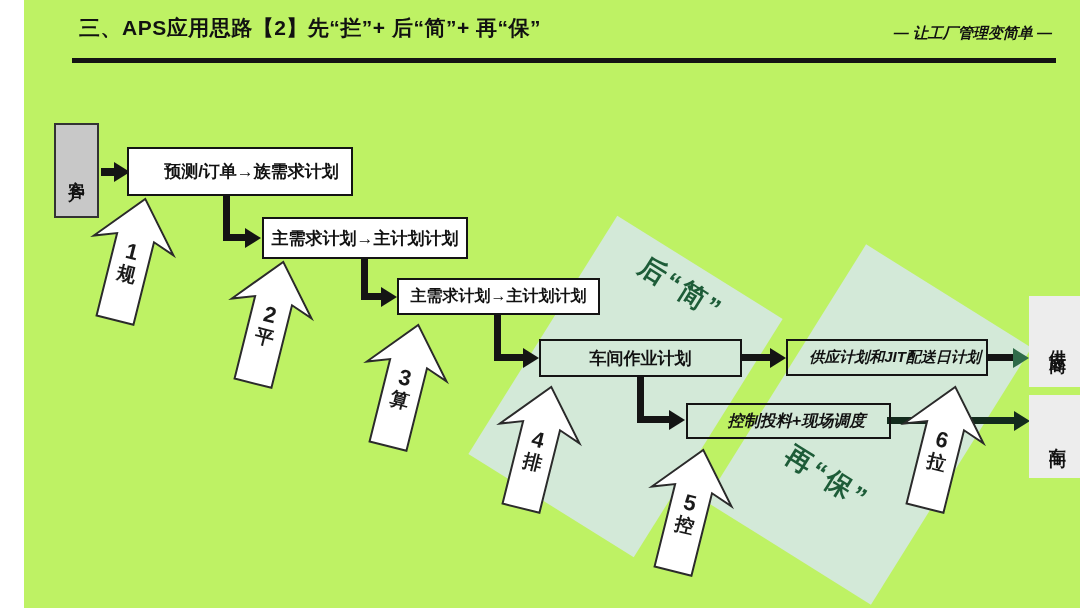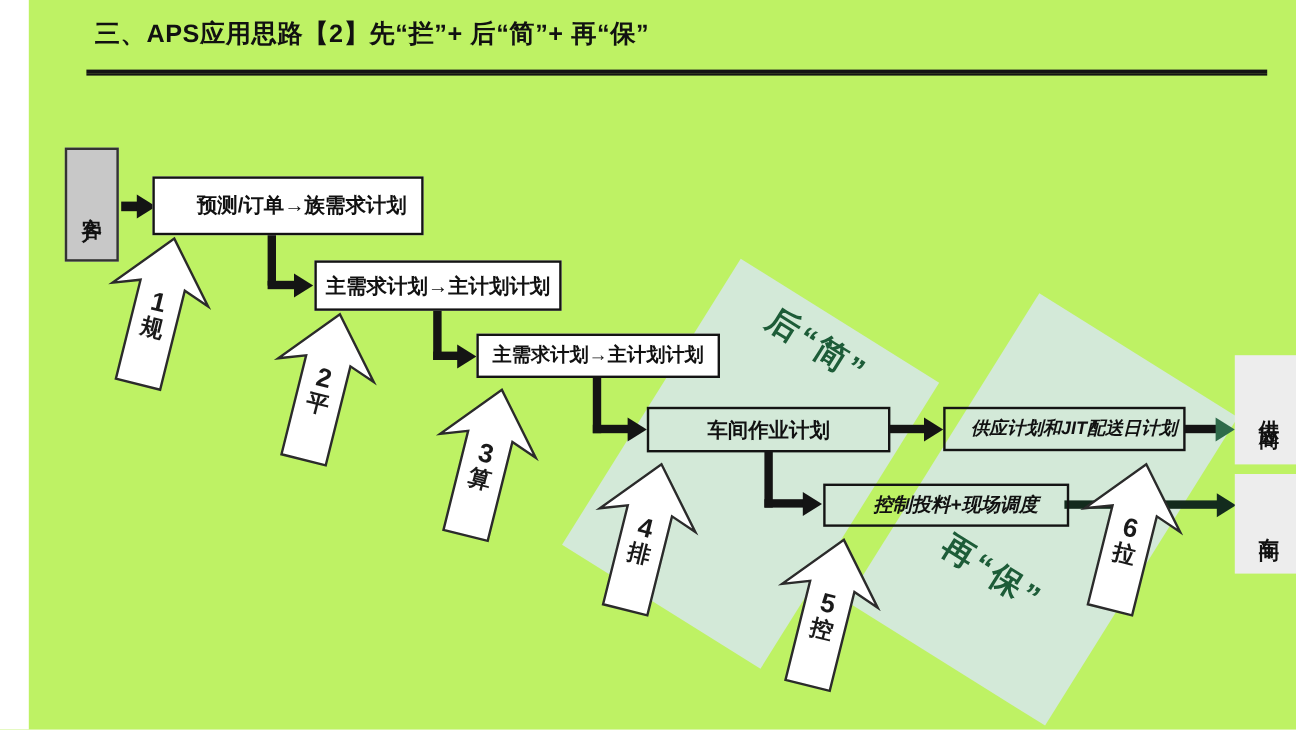--- a/index.html
+++ b/index.html
@@ -52,20 +52,21 @@
   .b6 { left:662px; top:403px; width:205px; height:36px; font-size:16px; }
   .supplier { left:1005px; top:296px; width:57px; height:91px; }
   .workshop { left:1005px; top:395px; width:57px; height:83px; }
 </style>
 </head>
 <body>
 
 <div class="canvas">
 
   <div class="title">三、APS应用思路【2】先“拦”+ 后“简”+ 再“保”</div>
+  <div class="slogan">— 让工厂管理变简单 —</div>
   <div class="rule"></div>
 
   <div class="diamond diamond-a"></div>
   <div class="diamond diamond-b"></div>
 
   <div class="vbox customer">客户</div>
 
   <div class="bar" style="left:77px; top:168px; width:14px; height:8px;"></div>
   <div class="head" style="left:90px; top:162px;"></div>
 

